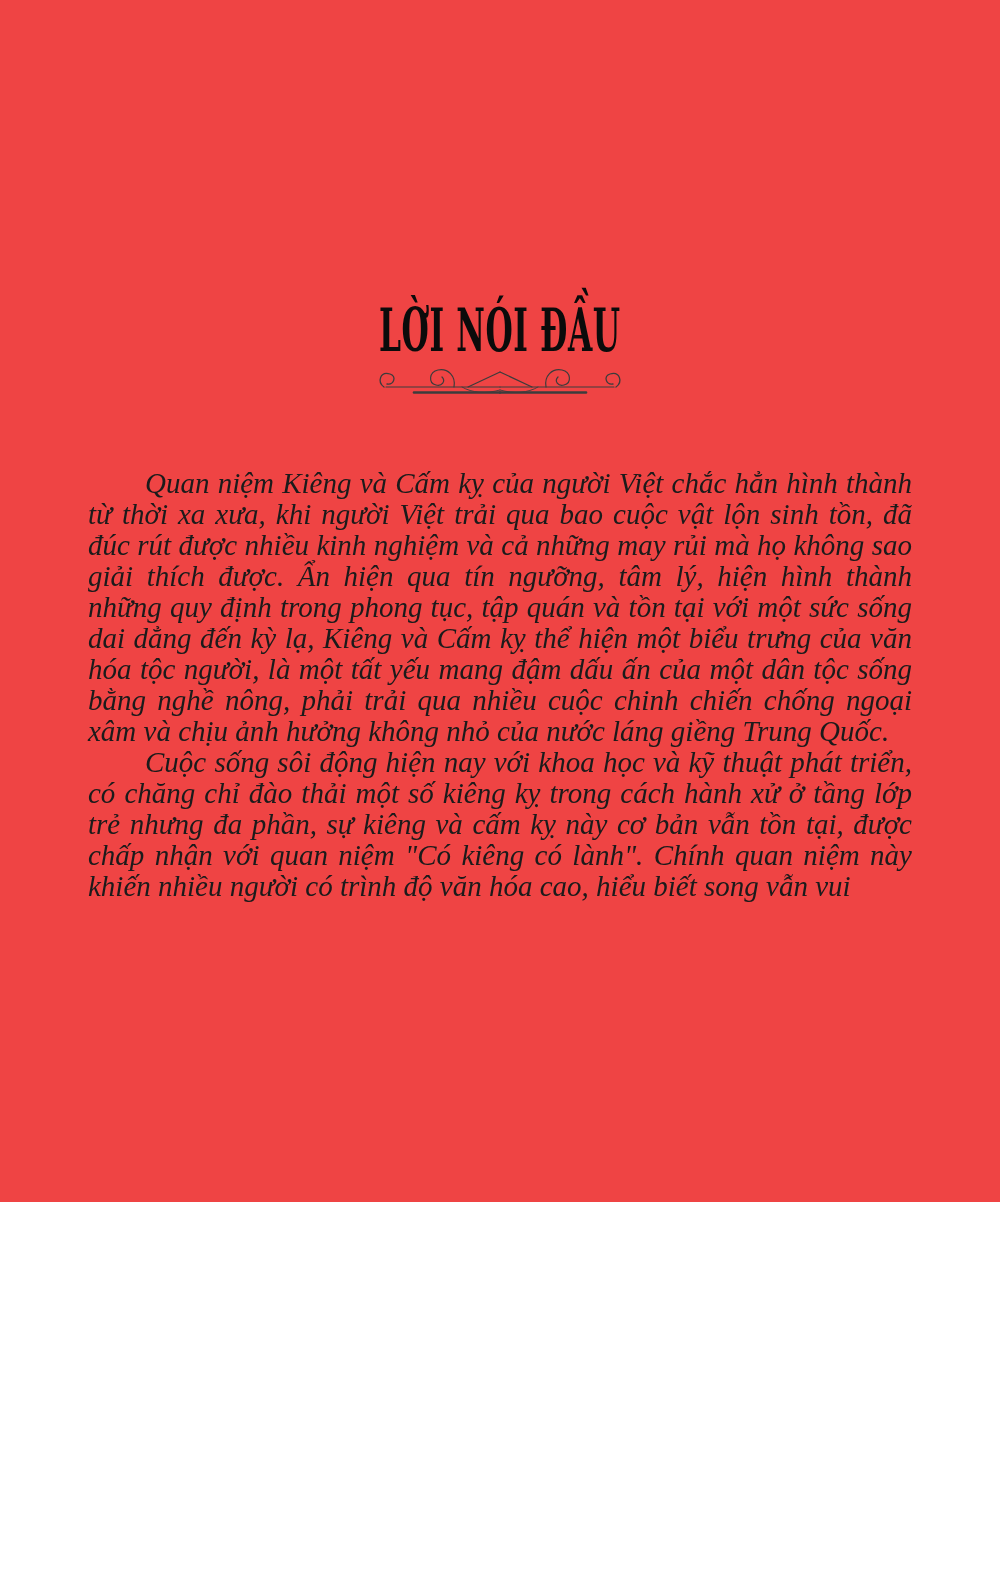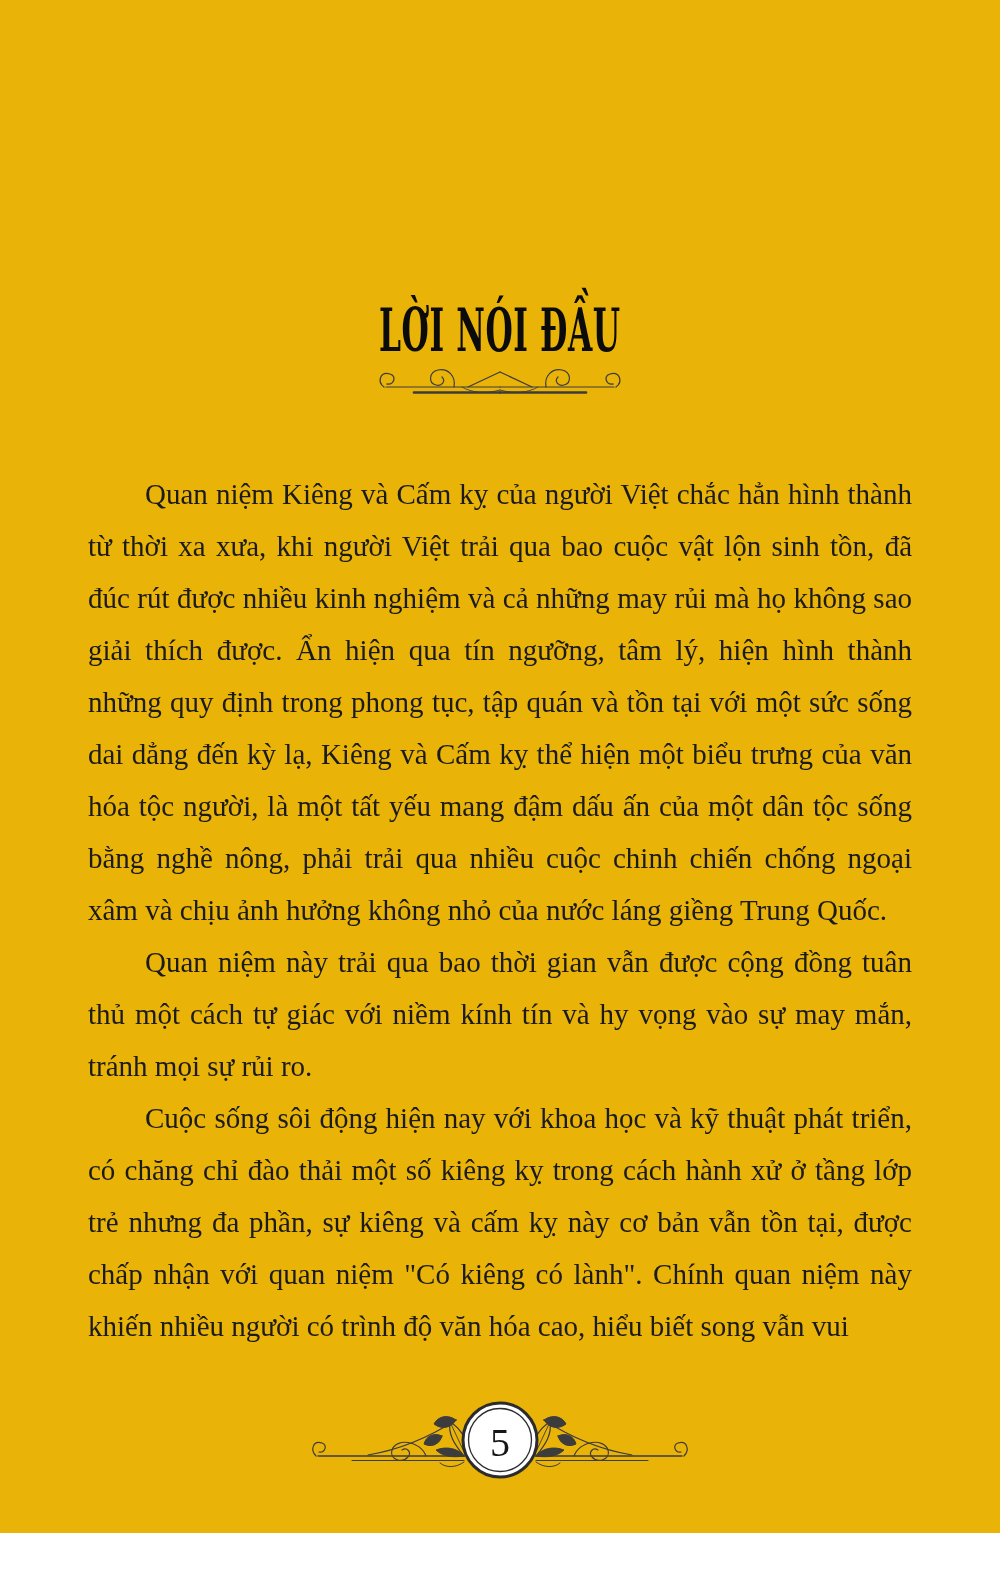--- a/index.html
+++ b/index.html
@@ -3,22 +3,22 @@
 <meta charset="utf-8">
 <style>
   html, body {
     margin: 0;
     padding: 0;
     background: #ffffff;
   }
   .page {
     position: relative;
     width: 1000px;
-    height: 1533px;
-    background: #eab308;
+    height: 1202px;
+    background: #ef4444;
     overflow: hidden;
     font-family: "Liberation Serif", "DejaVu Serif", serif;
   }
   .title-wrap {
     position: absolute;
     top: 299px;
     left: 0;
     width: 1000px;
     text-align: center;
     color: #0b0b0b;
@@ -39,22 +39,23 @@
     top: 360px;
     left: 50%;
     transform: translateX(-50%);
   }
   .body-text {
     position: absolute;
     top: 468px;
     left: 88px;
     width: 824px;
     color: #1b1b1b;
+    font-style: italic;
     font-size: 29px;
-    line-height: 52px;
+    line-height: 31px;
     text-align: justify;
   }
   .body-text p {
     margin: 0;
     padding: 0;
     text-indent: 57px;
   }
   .footer {
     position: absolute;
     top: 1392px;
@@ -101,21 +102,20 @@
 
       <path d="M92 27 L124 12" stroke-width="1.2"></path>
 
       <path d="M86 27 C 96 33, 110 34, 124 30" stroke-width="0.9"></path>
     </g>
     <use href="#hl" transform="translate(248,0) scale(-1,1)"></use>
   </svg>
 
   <div class="body-text">
     <p>Quan niệm Kiêng và Cấm kỵ của người Việt chắc hẳn hình thành từ thời xa xưa, khi người Việt trải qua bao cuộc vật lộn sinh tồn, đã đúc rút được nhiều kinh nghiệm và cả những may rủi mà họ không sao giải thích được. Ẩn hiện qua tín ngưỡng, tâm lý, hiện hình thành những quy định trong phong tục, tập quán và tồn tại với một sức sống dai dẳng đến kỳ lạ, Kiêng và Cấm kỵ thể hiện một biểu trưng của văn hóa tộc người, là một tất yếu mang đậm dấu ấn của một dân tộc sống bằng nghề nông, phải trải qua nhiều cuộc chinh chiến chống ngoại xâm và chịu ảnh hưởng không nhỏ của nước láng giềng Trung Quốc.</p>
-    <p>Quan niệm này trải qua bao thời gian vẫn được cộng đồng tuân thủ một cách tự giác với niềm kính tín và hy vọng vào sự may mắn, tránh mọi sự rủi ro.</p>
     <p>Cuộc sống sôi động hiện nay với khoa học và kỹ thuật phát triển, có chăng chỉ đào thải một số kiêng kỵ trong cách hành xử ở tầng lớp trẻ nhưng đa phần, sự kiêng và cấm kỵ này cơ bản vẫn tồn tại, được chấp nhận với quan niệm "Có kiêng có lành". Chính quan niệm này khiến nhiều người có trình độ văn hóa cao, hiểu biết song vẫn vui</p>
   </div>
 
   <div class="footer">
     <svg class="footer-ornament" width="384" height="106" viewBox="0 0 384 106" fill="none" xmlns="http://www.w3.org/2000/svg">
       <g id="fl" stroke="#3c3c3c" fill="none" stroke-linecap="round">
 
         <path d="M8 64 C 2 58, 5 48, 14 51 C 20 53, 17 61, 11 60" stroke-width="1.2"></path>
 
         <path d="M10 64 H156" stroke-width="1.5"></path>

